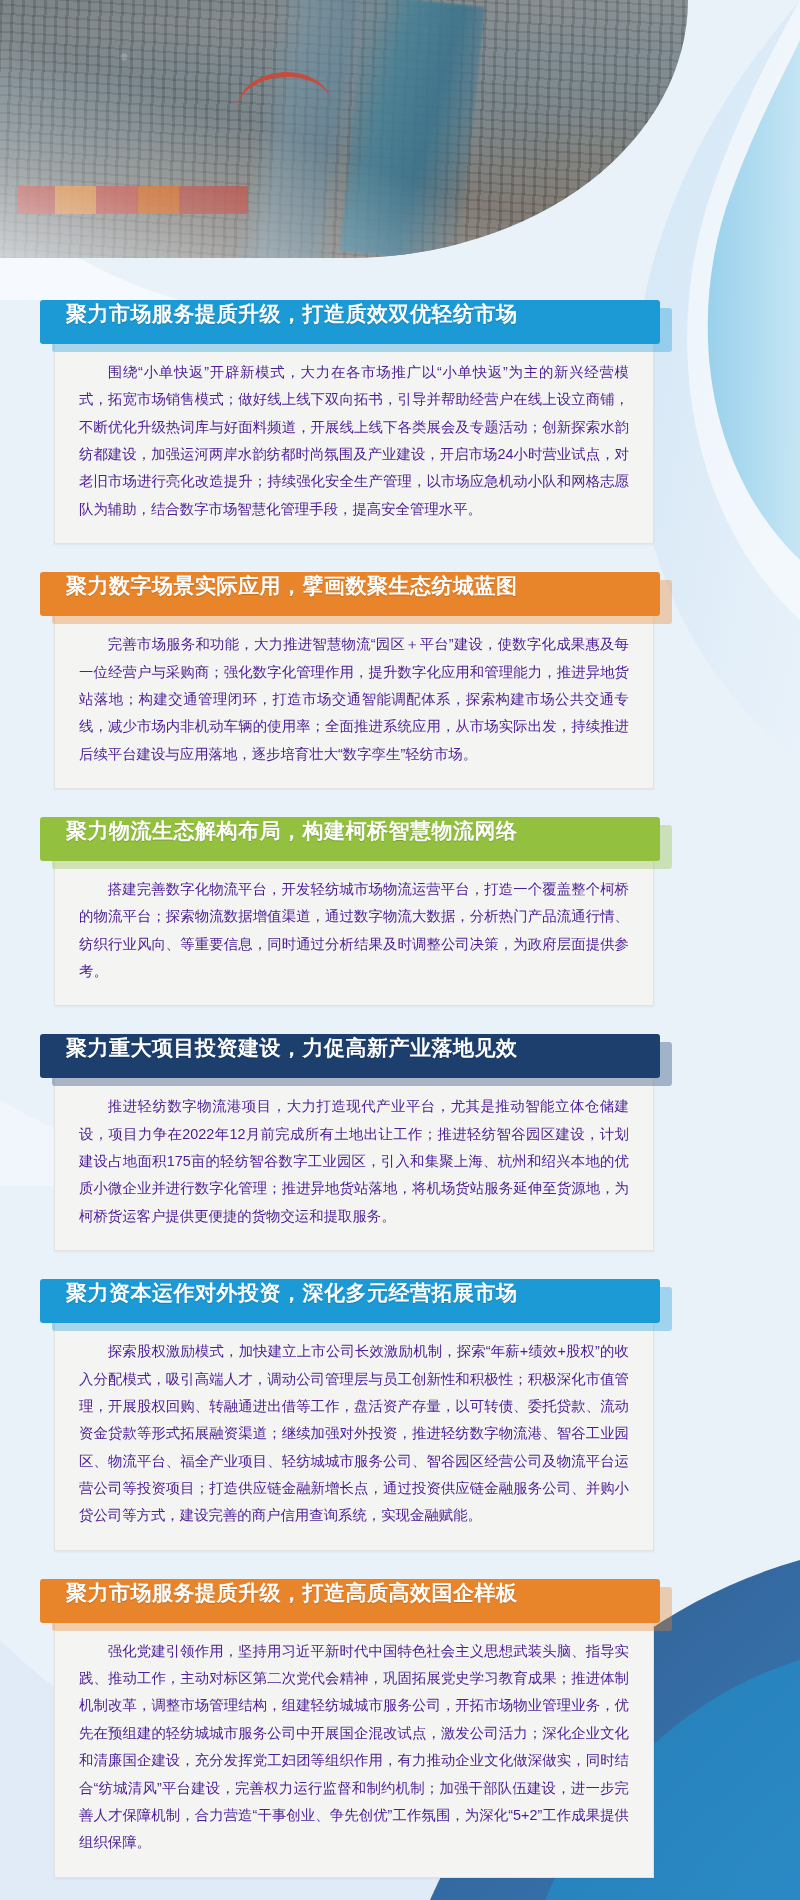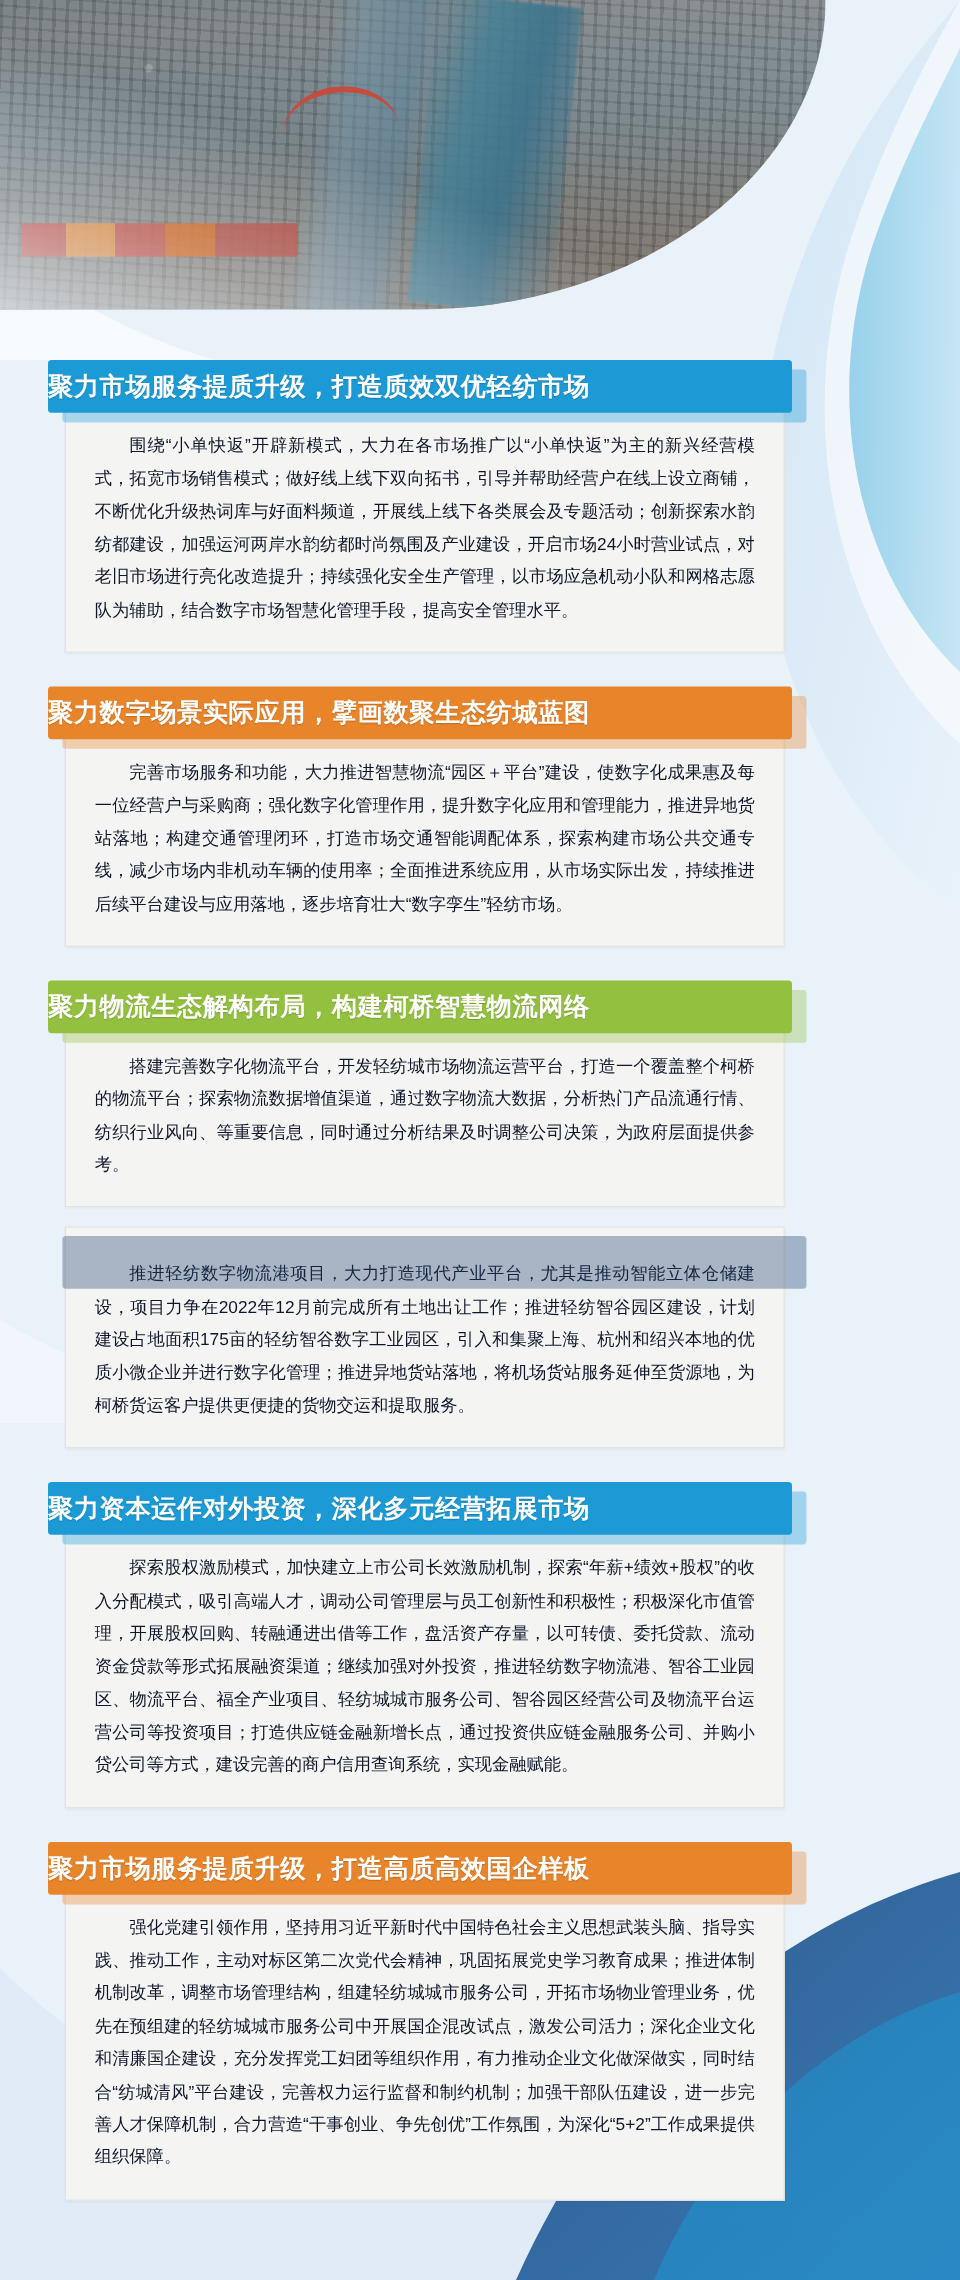--- a/index.html
+++ b/index.html
@@ -89,21 +89,21 @@
   }
 
   .section { position: relative; margin: 0 0 28px 0; }
 
   .band {
     position: relative;
     margin-left: 40px;
     width: 620px;
     height: 44px;
     display: flex;
-    align-items: center;
+    padding-left: 26px;
     color: #ffffff;
     font-size: 21px;
     font-weight: bold;
     letter-spacing: .5px;
     border-radius: 3px;
     z-index: 3;
     text-shadow: 0 1px 1px rgba(0,0,0,.18);
   }
   .band-shadow {
     position: absolute;
@@ -116,21 +116,21 @@
 
   .body-card {
     position: relative;
     margin: -12px 0 0 54px;
     width: 600px;
     background: #f4f5f3;
     border: 1px solid #e2e3e0;
     padding: 26px 24px 20px 24px;
     font-size: 14.4px;
     line-height: 1.9;
-    color: #0f172a;
+    color: #4c1d95;
     text-align: justify;
     text-justify: inter-ideograph;
     z-index: 1;
     box-shadow: 0 1px 2px rgba(0,0,0,.05);
   }
   .body-card p { text-indent: 2em; }
 
   
 </style>
 </head>
@@ -195,20 +195,23 @@
         <div class="band-shadow" style="background: rgb(147, 193, 63);"></div>
         <div class="band" style="background: rgb(147, 193, 63);">
           <span>聚力物流生态解构布局，构建柯桥智慧物流网络</span>
         </div>
         <div class="body-card">
           <p>搭建完善数字化物流平台，开发轻纺城市场物流运营平台，打造一个覆盖整个柯桥的物流平台；探索物流数据增值渠道，通过数字物流大数据，分析热门产品流通行情、纺织行业风向、等重要信息，同时通过分析结果及时调整公司决策，为政府层面提供参考。</p>
         </div>
       </div>
       <div class="section">
         <div class="band-shadow" style="background: rgb(28, 63, 110);"></div>
+        <div class="band" style="background: rgb(28, 63, 110);">
+          <span>聚力重大项目投资建设，力促高新产业落地见效</span>
+        </div>
         <div class="body-card">
           <p>推进轻纺数字物流港项目，大力打造现代产业平台，尤其是推动智能立体仓储建设，项目力争在2022年12月前完成所有土地出让工作；推进轻纺智谷园区建设，计划建设占地面积175亩的轻纺智谷数字工业园区，引入和集聚上海、杭州和绍兴本地的优质小微企业并进行数字化管理；推进异地货站落地，将机场货站服务延伸至货源地，为柯桥货运客户提供更便捷的货物交运和提取服务。</p>
         </div>
       </div>
       <div class="section">
         <div class="band-shadow" style="background: rgb(27, 154, 214);"></div>
         <div class="band" style="background: rgb(27, 154, 214); margin-left: 40px;">
           <span>聚力资本运作对外投资，深化多元经营拓展市场</span>
         </div>
         <div class="body-card">

